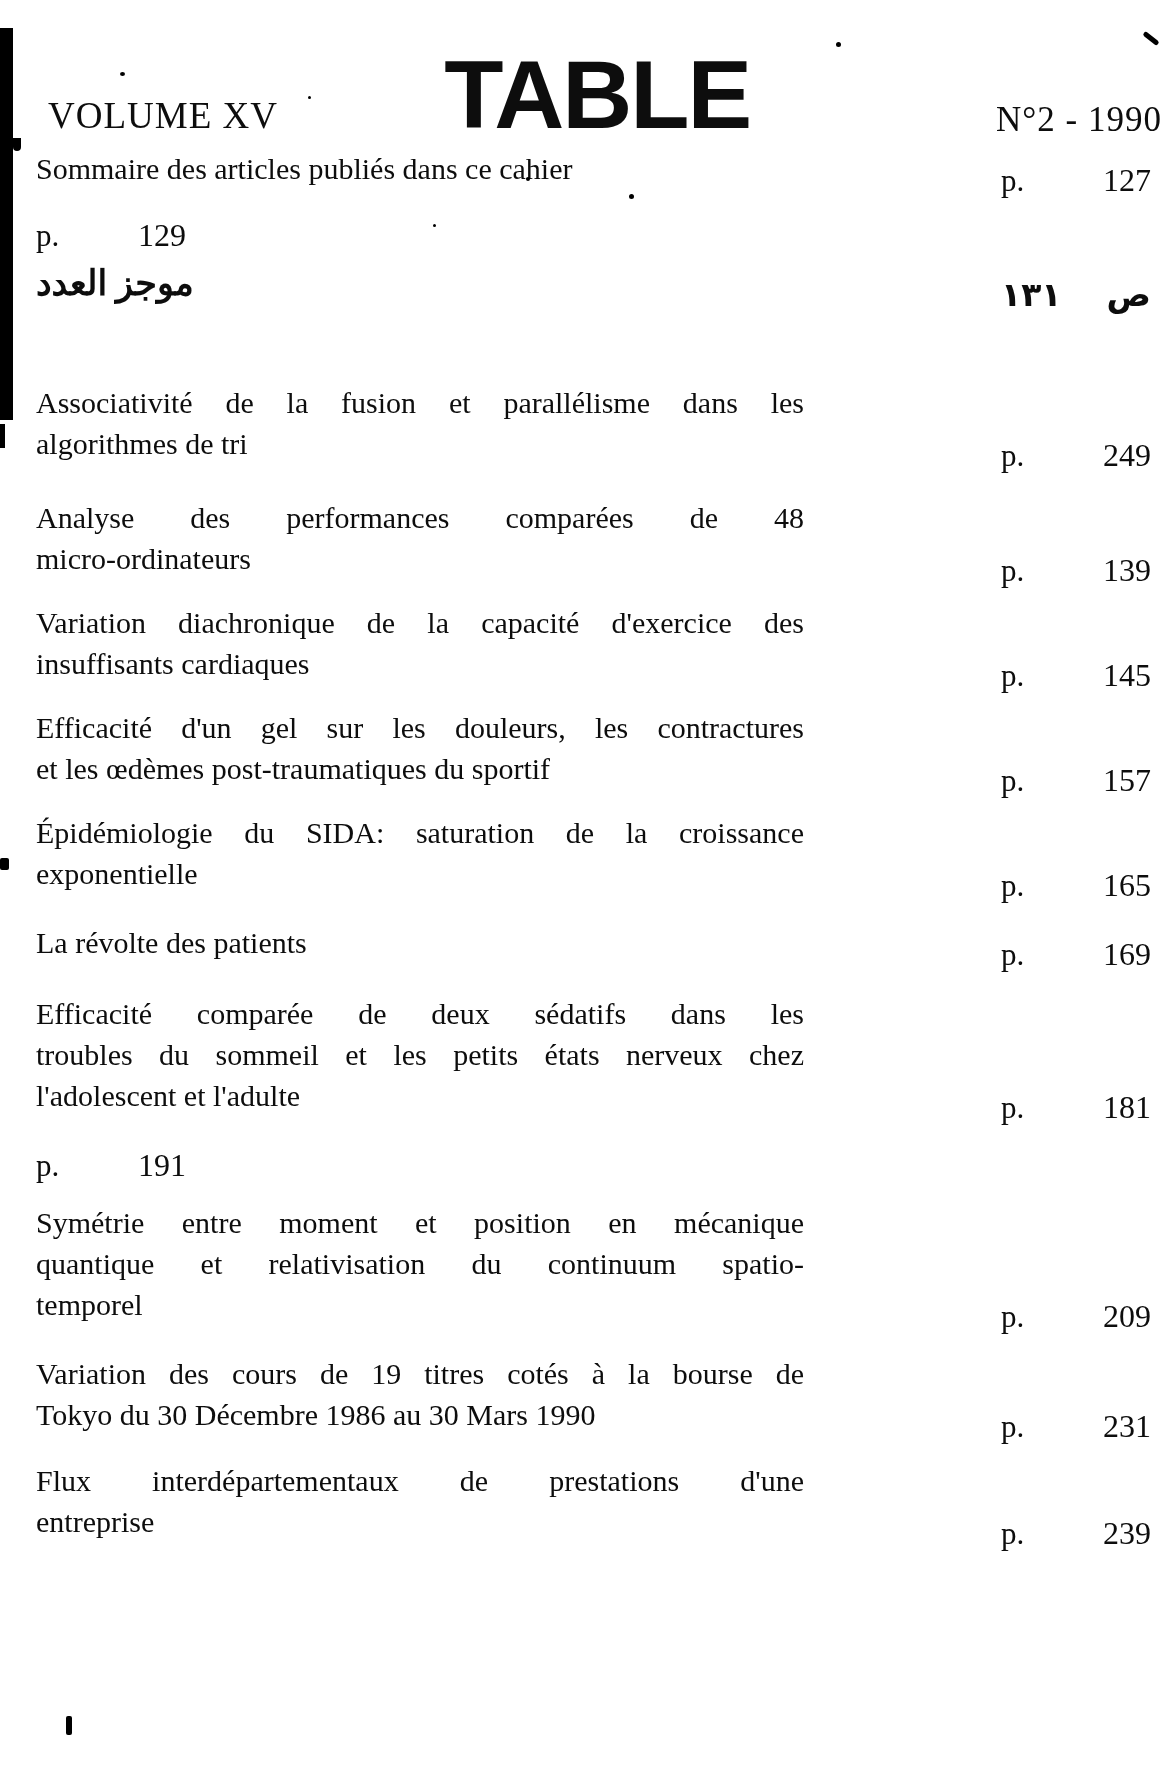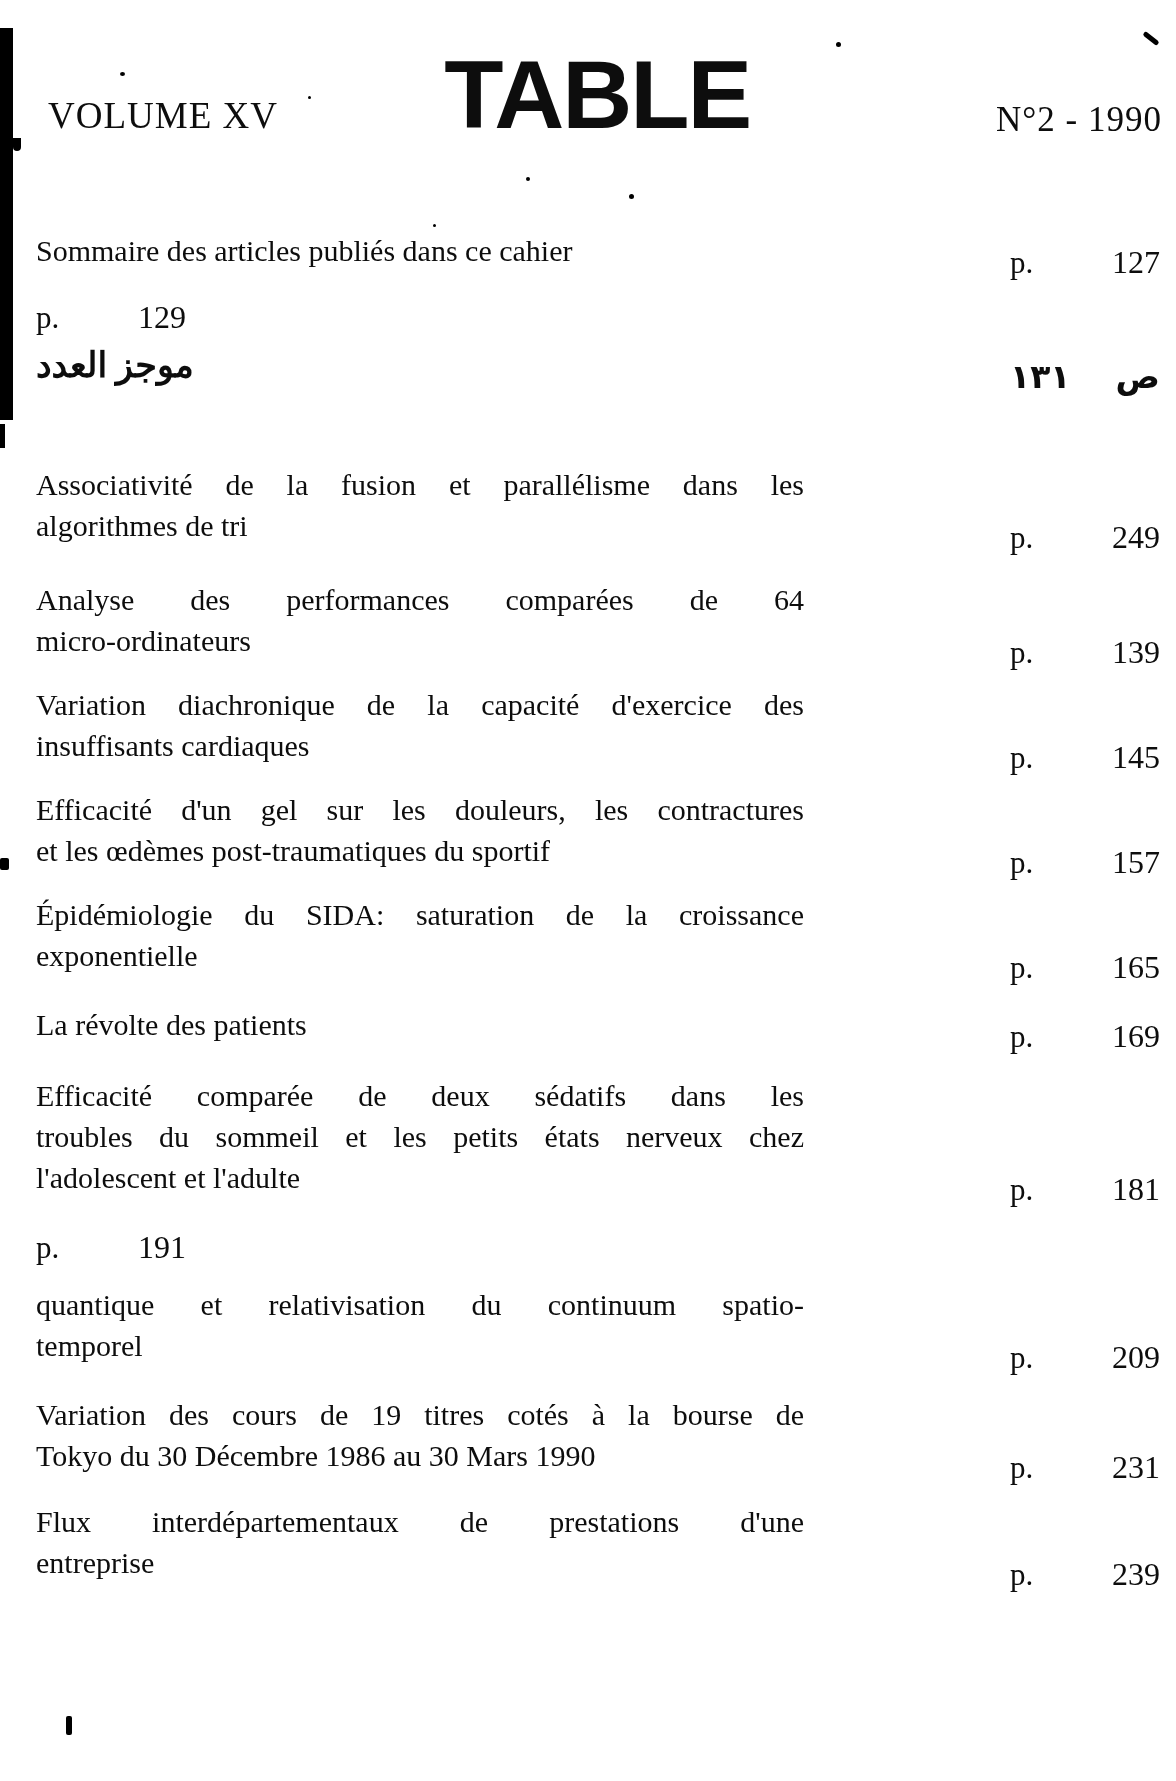--- a/index.html
+++ b/index.html
@@ -26,21 +26,21 @@
     font-family:"Liberation Sans", sans-serif;
     font-weight:700;font-size:97px;line-height:1;
     letter-spacing:-2px;
   }
   .issue{
     position:absolute;right:14px;top:72px;
     font-size:35px;letter-spacing:1px;
   }
 
   
-  .toc{margin-top:82px;padding-left:36px;padding-right:16px;}
+  .toc{padding-left:36px;padding-right:25px;}
   .entry{
     display:flex;align-items:flex-end;justify-content:space-between;
   }
   .title-col{width:768px;}
   .line{
     font-size:30px;line-height:41px;
     text-align:left;
   }
   .line.fill{text-align:justify;text-align-last:justify;}
   .page-col{
@@ -115,21 +115,21 @@
         <div class="line">algorithmes de tri</div>
       </div>
       <div class="page-col">
         <span class="page-label">p.</span>
         <span class="page-number">249</span>
       </div>
     </div>
 
     <div class="entry" style="margin-top:33px">
       <div class="title-col">
-        <div class="line fill">Analyse des performances comparées de 64</div>
+        <div class="line fill">Analyse des performances comparées de 48</div>
         <div class="line">micro-ordinateurs</div>
       </div>
       <div class="page-col">
         <span class="page-label">p.</span>
         <span class="page-number">139</span>
       </div>
     </div>
 
     <div class="entry" style="margin-top:23px">
       <div class="title-col">
@@ -188,20 +188,21 @@
 
     <div class="entry" style="margin-top:21px">
       <div class="page-col">
         <span class="page-label">p.</span>
         <span class="page-number">191</span>
       </div>
     </div>
 
     <div class="entry" style="margin-top:28px">
       <div class="title-col">
+        <div class="line fill">Symétrie entre moment et position en mécanique</div>
         <div class="line fill">quantique et relativisation du continuum spatio-</div>
         <div class="line">temporel</div>
       </div>
       <div class="page-col">
         <span class="page-label">p.</span>
         <span class="page-number">209</span>
       </div>
     </div>
 
     <div class="entry" style="margin-top:28px">

